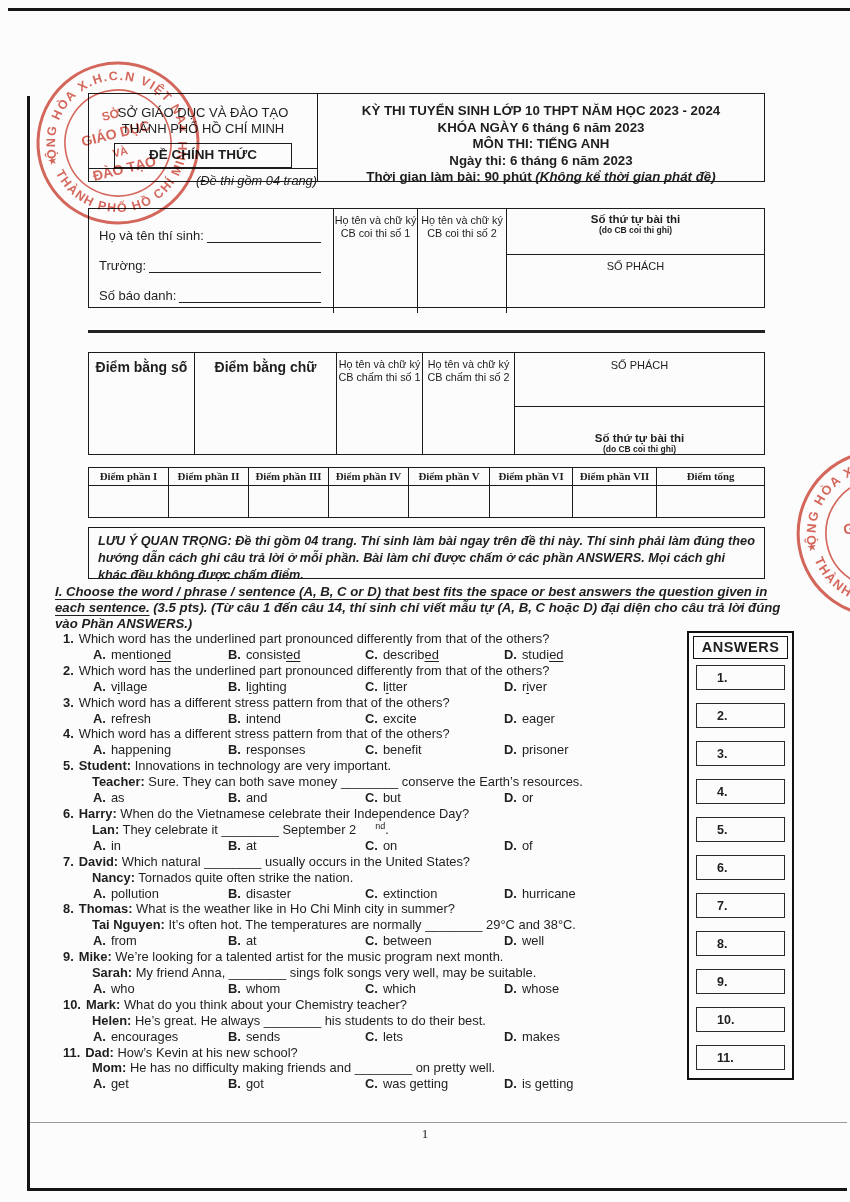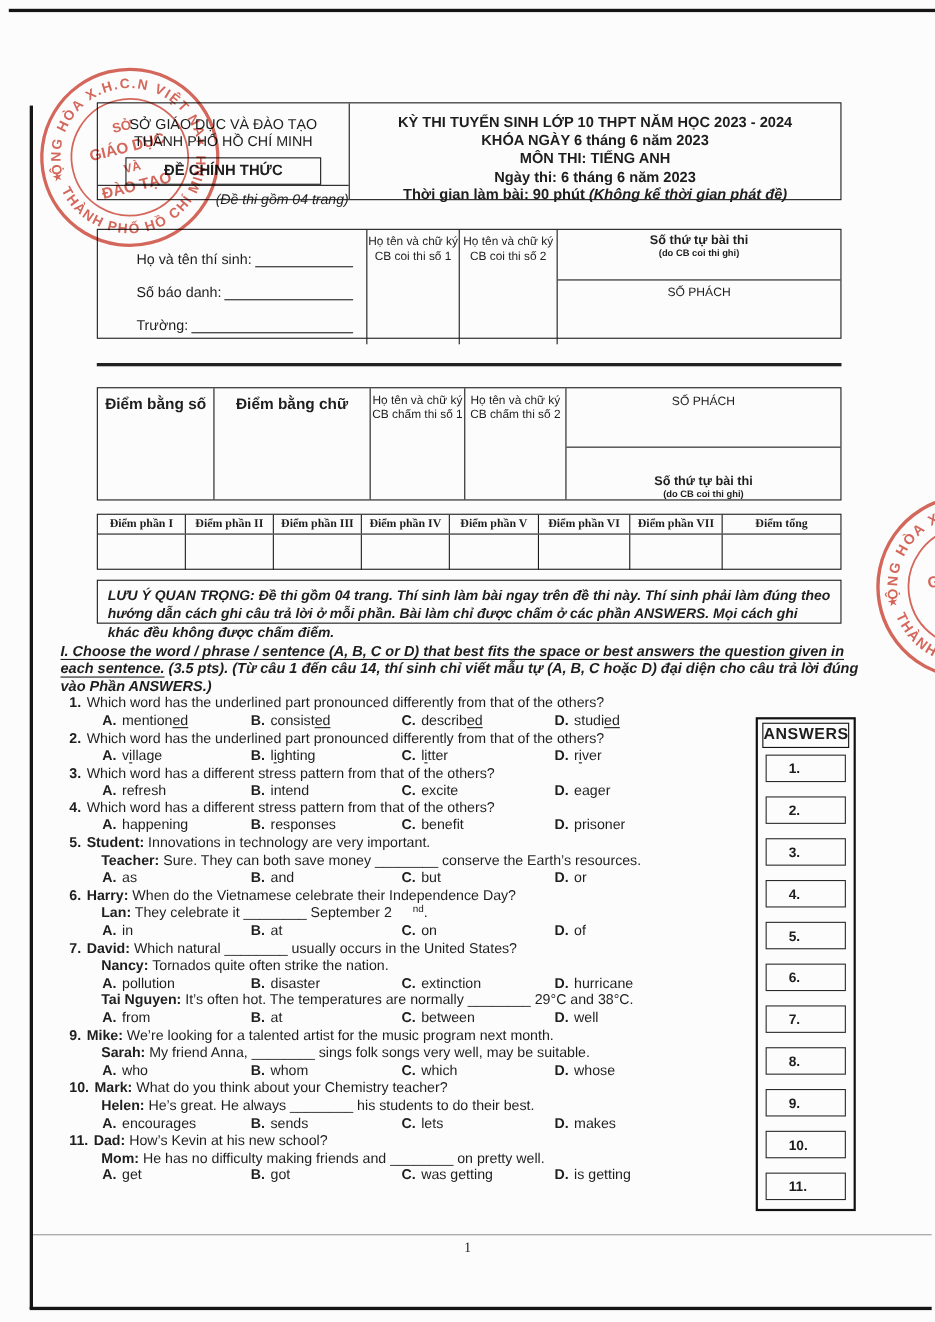--- a/index.html
+++ b/index.html
@@ -27,21 +27,21 @@
   .exam-type-box { width:178px; margin:7px auto 0; border:1.7px solid #1c1c1c; font-weight:bold; font-size:13.5px; padding:3px 0 4px; text-align:center; }
   .ht-left-note { border-top:1.5px solid #1c1c1c; height:25px; font-style:italic; font-size:12.8px; text-align:right; padding-top:4px; }
   .ht-right { flex:1; text-align:center; padding-top:9px; font-weight:bold; font-size:13.3px; line-height:16.6px; }
   .ital { font-style:italic; }
 
   
   .candidate-table { left:88px; top:208px; width:677px; height:100px; border:1.6px solid #1c1c1c; display:grid; grid-template-columns:245px 84px 89px 1fr; }
   .ct-c { border-right:1.6px solid #1c1c1c; }
   .ct-c:last-child { border-right:none;justify-content:space-between; }
   .ct-fields { padding:14px 12px 0 10px; font-size:13px; }
-  .ct-fieldrow { display:flex; align-items:flex-end; height:20px; margin-bottom:10px;margin-left:25px; }
+  .ct-fieldrow { display:flex; align-items:flex-end; height:20px; margin-bottom:10px; }
   .blank { flex:1; border-bottom:1.3px solid #222; margin-left:3px; height:15px; }
   .ct-sig { font-size:10.8px; line-height:12.6px; text-align:center; padding-top:5px; }
   .ct-right { display:flex; flex-direction:column; }
   .ct-order { height:46px; border-bottom:1.4px solid #1c1c1c; text-align:center; padding-top:4px; }
   .order-label { font-weight:bold; font-size:11.5px; display:block; }
   .order-note { font-weight:bold; font-size:8.5px; display:block; }
   .ct-phach { flex:1; text-align:center; padding-top:5px; font-size:11px; }
 
   
   .cut-line { left:88px; top:330px; width:677px; height:3px; background:#222; }
@@ -56,36 +56,36 @@
   
   .parts-table { left:88px; top:467px; width:677px; height:51px; border:1.6px solid #1c1c1c;font-family:Liberation Serif, serif; }
   .ps-row { display:grid; grid-template-columns:80px 80px 80px 80px 81px 83px 84px 1fr; }
   .ps-row.hdr { border-bottom:1.4px solid #1c1c1c; }
   .ps-h, .ps-v { border-right:1.4px solid #1c1c1c; }
   .ps-h:last-child, .ps-v:last-child { border-right:none; }
   .ps-h { font-weight:bold; font-size:10.8px; text-align:center; padding:2px 0 3px; }
   .ps-v { height:32px; }
 
   
-  .notice-box { left:88px; top:527px; width:677px; height:40px; border:1.7px solid #1b1b1b; padding:5px 9px 12px; font-weight:bold; font-style:italic; font-size:12.7px; line-height:17px; }
+  .notice-box { left:88px; top:527px; width:677px; height:52px; border:1.7px solid #1b1b1b; padding:5px 9px 12px; font-weight:bold; font-style:italic; font-size:12.7px; line-height:17px; }
 
   
   .sec-heading { left:55px; top:584px; width:744px; font-weight:bold; font-style:italic; font-size:13.2px; line-height:16.2px; }
   .u-part { text-decoration:underline; text-underline-offset:2.5px; }
 
   
   .question-list { left:55px; top:631px; width:628px; line-height:15.9px; }
   .q-line.first { padding-left:8px; }
   .q-line.cont { padding-left:37px; }
   .qnum { margin-right:5px; }
   .opt-row { margin-left:38px; display:grid; grid-template-columns:135px 137px 139px 1fr; }
   .optletter { margin-right:5px; }
 
   
-  .answers-box { left:687px; top:652px; width:91px; height:449px; border:2.6px solid #111; }
+  .answers-box { left:687px; top:631px; width:107px; height:449px; border:2.6px solid #111; }
   .answers-header { margin:3px 4px 0; border:1.9px solid #111; text-align:center; font-weight:bold; font-size:14.5px; padding:2px 0 3px; letter-spacing:0.5px; }
   .a-slot { margin:13px 7px 0; height:25px; border:1.5px solid #2a2a2a; display:flex; align-items:center; padding-left:20px; font-size:12.5px; }
   .a-slot:first-child { margin-top:6px; }
 
   
   .footer-line { left:30px; top:1122px; width:817px; height:1px; background:#9a9a9a; }
   .page-number { left:0; top:1126px; width:850px; text-align:center; font-family:"Liberation Serif", serif; font-size:13px; }
 
   
   .stamp { position:absolute; mix-blend-mode:multiply; opacity:0.82; }
@@ -117,25 +117,25 @@
   </div>
 </div>
 
 <div class="abs candidate-table">
   <div class="ct-c ct-fields">
     <div class="ct-fieldrow">
         <span>Họ và tên thí sinh:</span>
         <span class="blank"></span>
       </div>
     <div class="ct-fieldrow">
+        <span>Trường:</span>
+        <span class="blank"></span>
+      </div>
+    <div class="ct-fieldrow">
         <span>Số báo danh:</span>
-        <span class="blank"></span>
-      </div>
-    <div class="ct-fieldrow">
-        <span>Trường:</span>
         <span class="blank"></span>
       </div>
   </div>
   <div class="ct-c ct-sig">
     <div>Họ tên và chữ ký</div>
     <div>CB coi thi số 1</div>
   </div>
   <div class="ct-c ct-sig">
     <div>Họ tên và chữ ký</div>
     <div>CB coi thi số 2</div>
@@ -263,20 +263,21 @@
       <div class="q-line first"><span class="b qnum">7.</span><span class="b">David:</span><span> Which natural ________ usually occurs in the United States?</span></div>
       <div class="q-line cont"><span class="b">Nancy:</span><span> Tornados quite often strike the nation.</span></div>
       <div class="opt-row">
         <div class="opt"><span class="b optletter">A.</span><span>pollution</span></div>
         <div class="opt"><span class="b optletter">B.</span><span>disaster</span></div>
         <div class="opt"><span class="b optletter">C.</span><span>extinction</span></div>
         <div class="opt"><span class="b optletter">D.</span><span>hurricane</span></div>
       </div>
     </div>
     <div class="question">
+      <div class="q-line first"><span class="b qnum">8.</span><span class="b">Thomas:</span><span> What is the weather like in Ho Chi Minh city in summer?</span></div>
       <div class="q-line cont"><span class="b">Tai Nguyen:</span><span> It’s often hot. The temperatures are normally ________ 29°C and 38°C.</span></div>
       <div class="opt-row">
         <div class="opt"><span class="b optletter">A.</span><span>from</span></div>
         <div class="opt"><span class="b optletter">B.</span><span>at</span></div>
         <div class="opt"><span class="b optletter">C.</span><span>between</span></div>
         <div class="opt"><span class="b optletter">D.</span><span>well</span></div>
       </div>
     </div>
     <div class="question">
       <div class="q-line first"><span class="b qnum">9.</span><span class="b">Mike:</span><span> We’re looking for a talented artist for the music program next month.</span></div>

